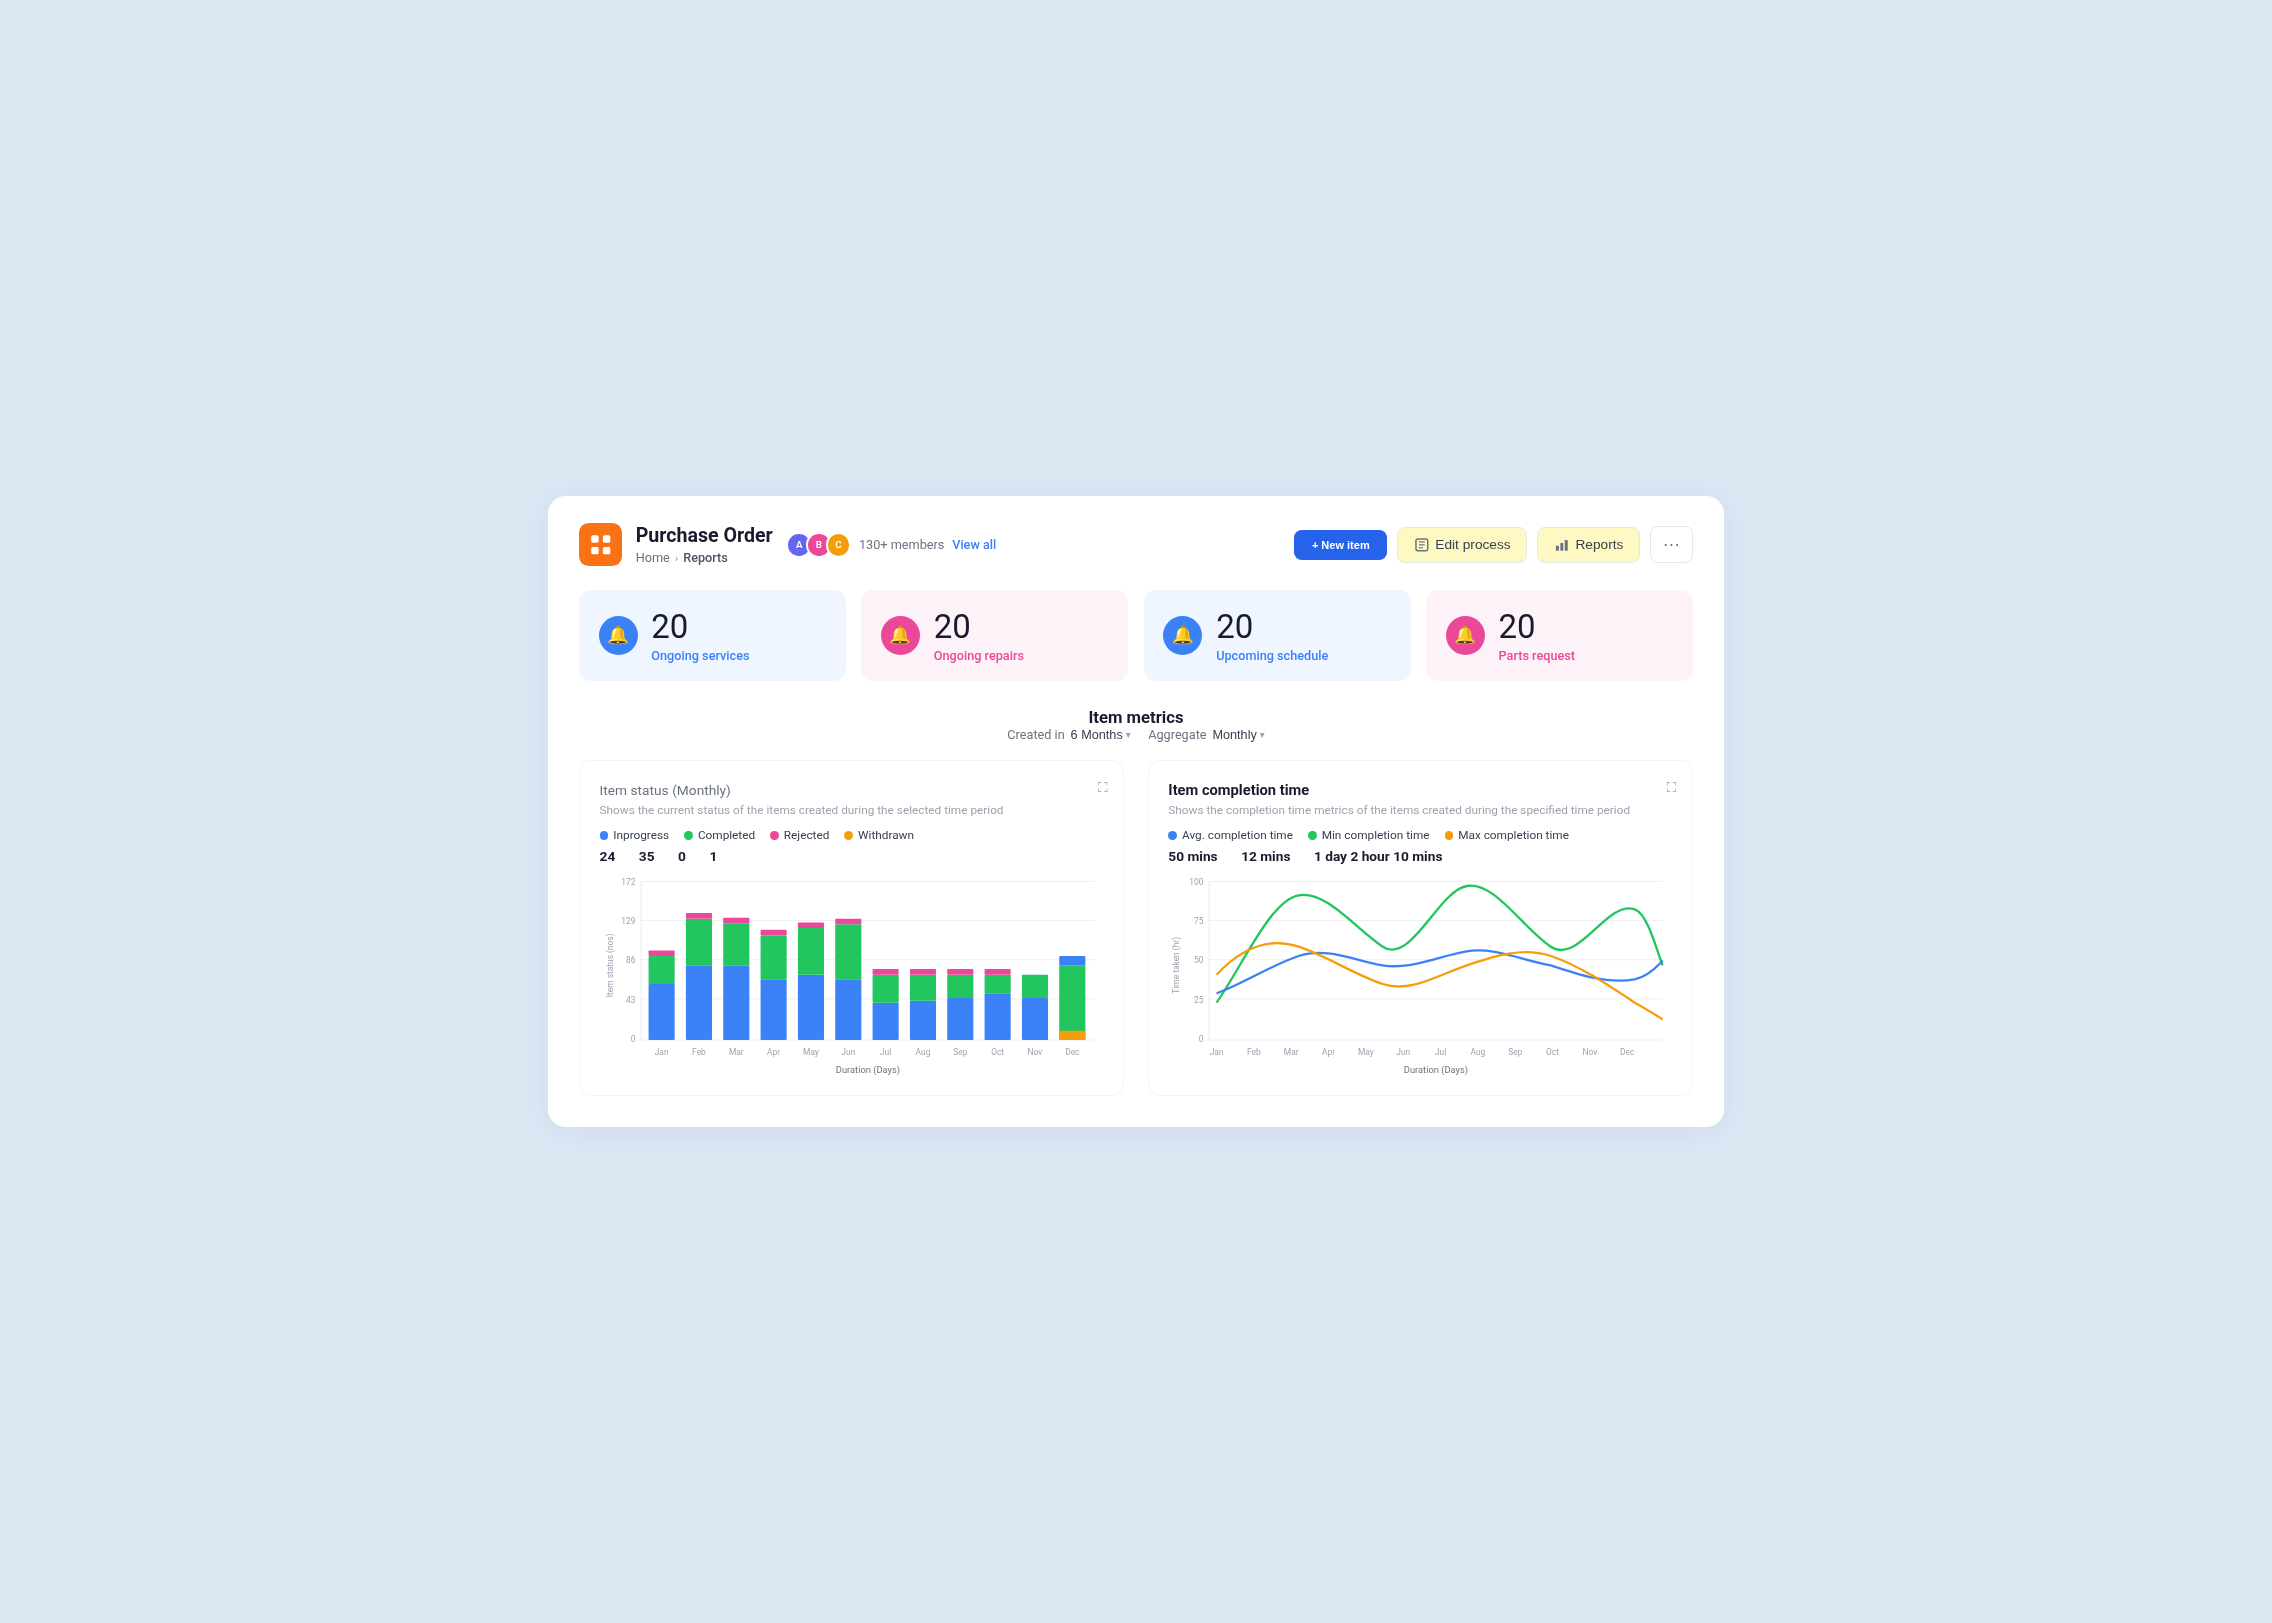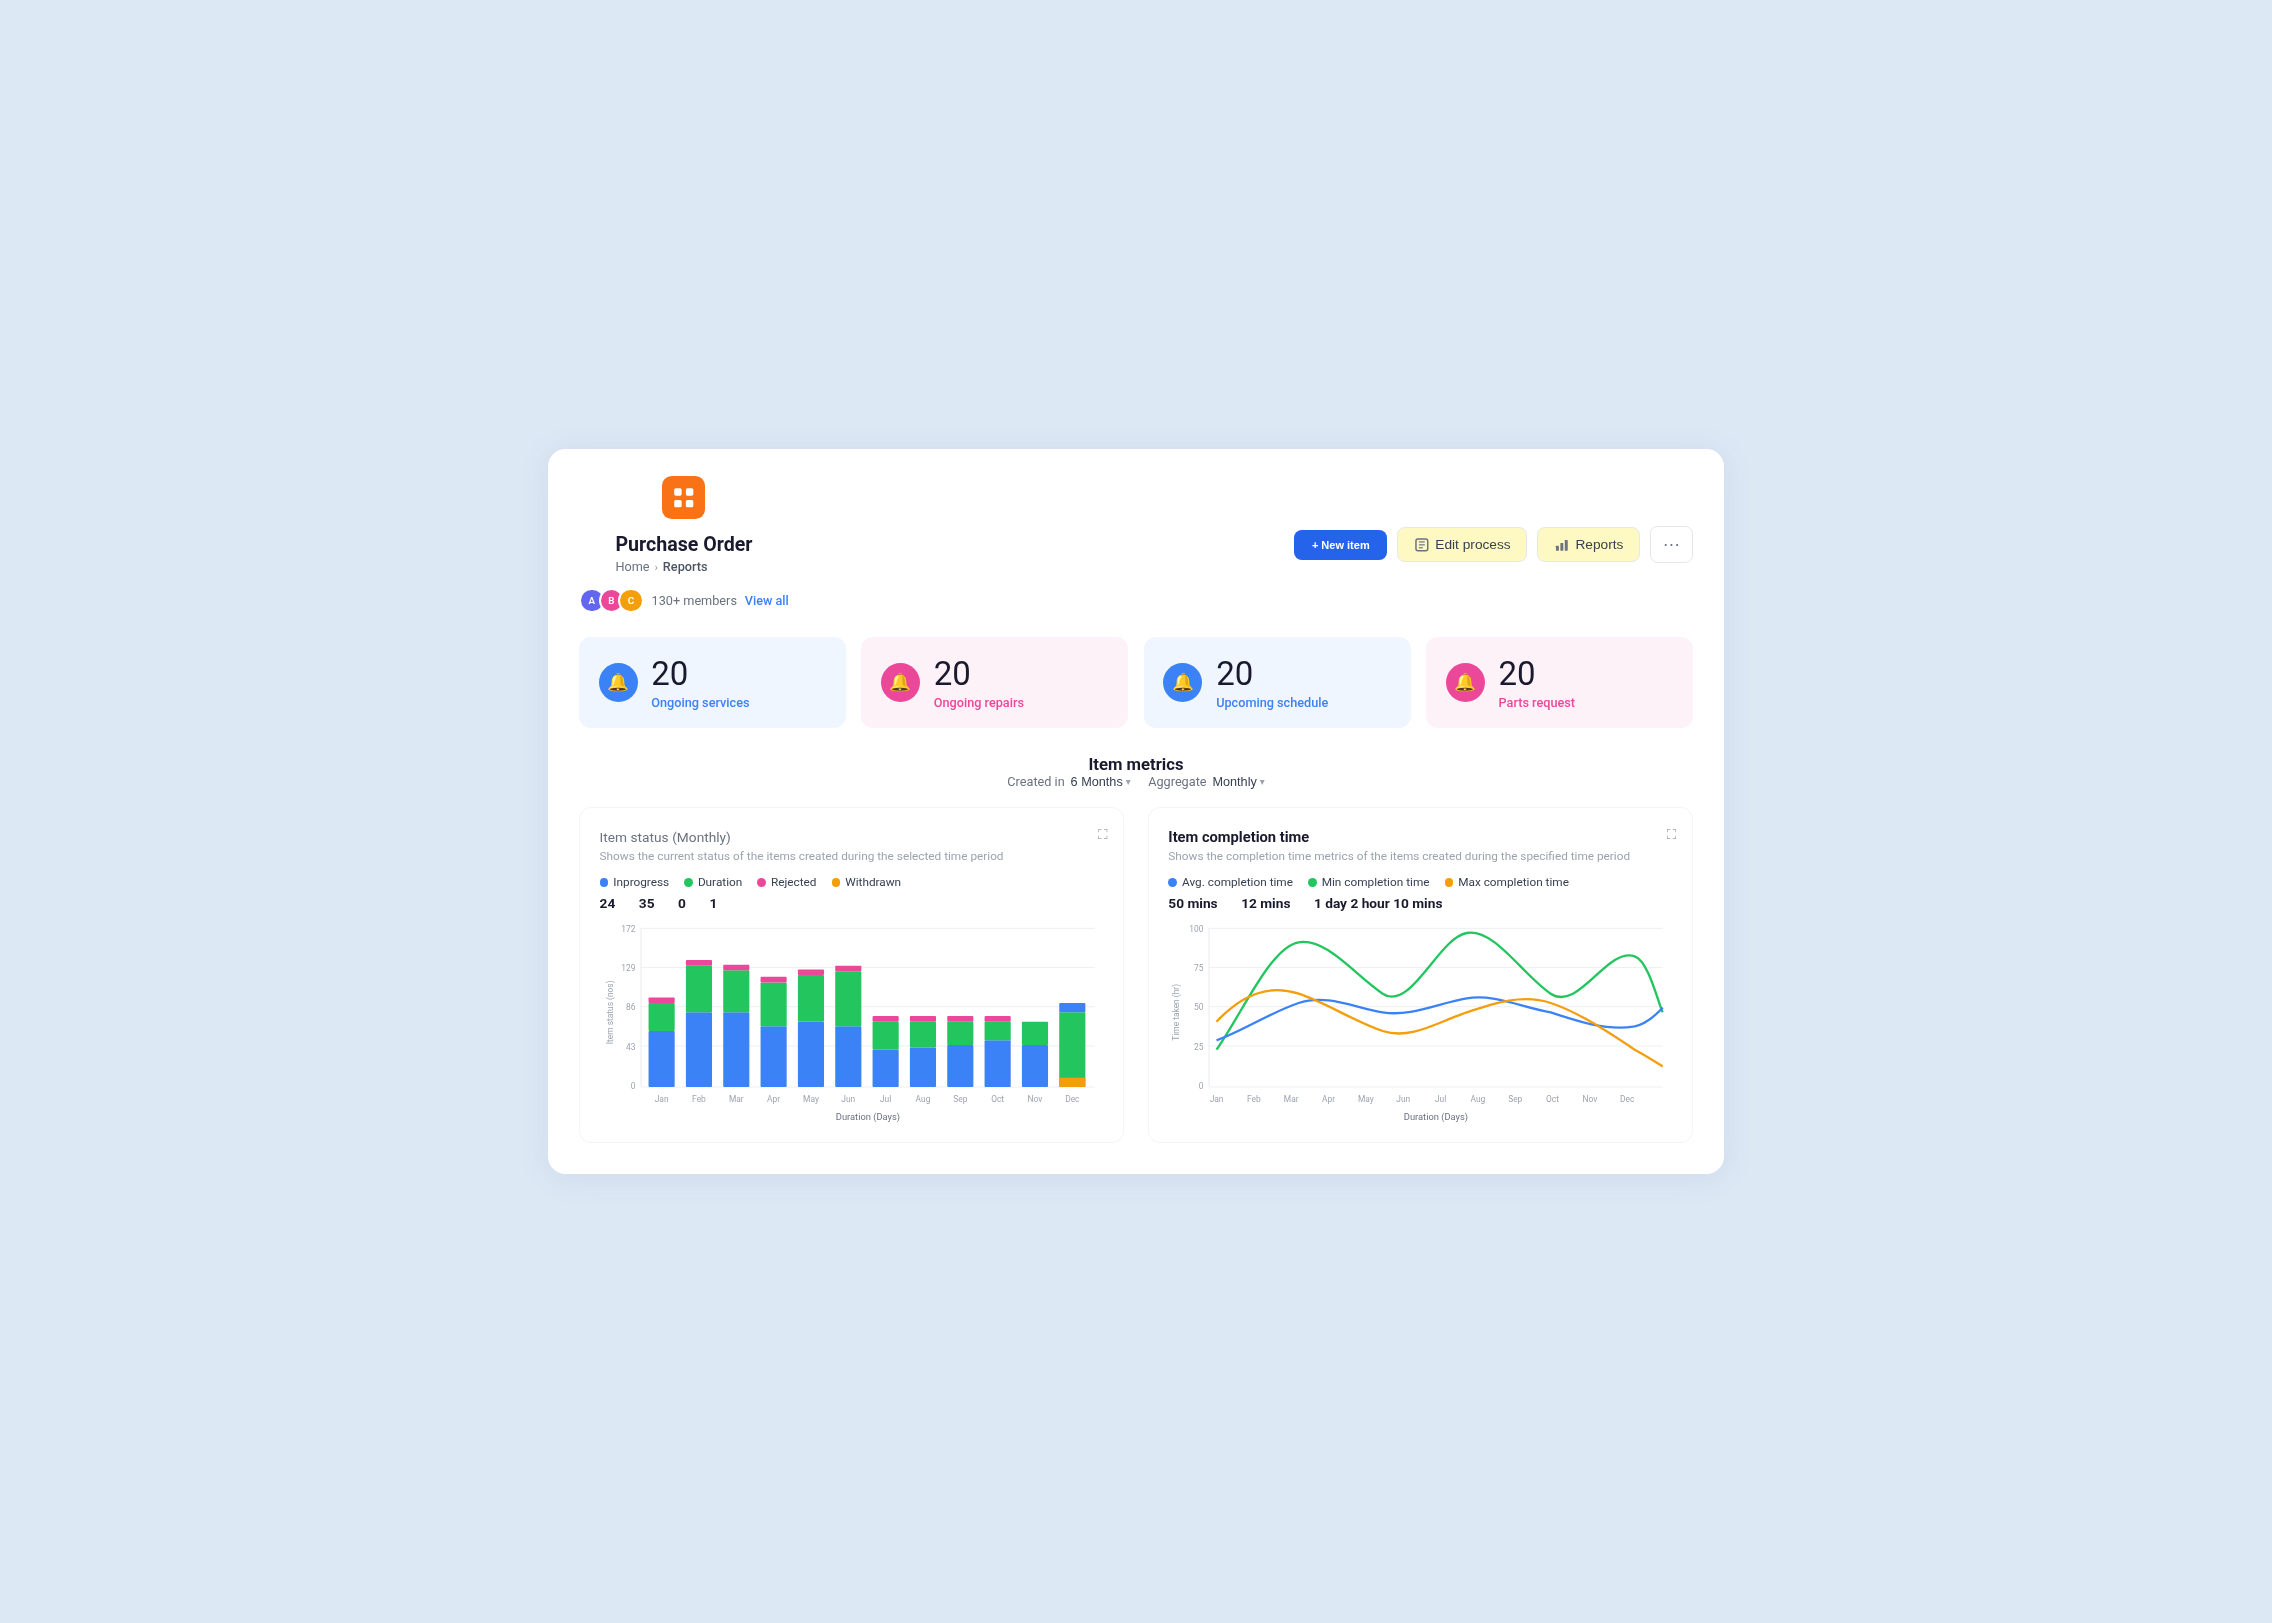--- a/index.html
+++ b/index.html
@@ -24,21 +24,20 @@
     .header {
       display: flex;
       align-items: center;
       justify-content: space-between;
       margin-bottom: 7.8px;
     }
     .header-left {
       display: flex;
       align-items: center;
       gap: 13.7px;
-      flex-direction: column;
     }
     .app-icon {
       width: 43px; height: 43px;
       background: #f97316;
       border-radius: 9.8px;
       display: flex; align-items: center; justify-content: center;
     }
     .app-icon svg { width: 25.5px; height: 25.5px; }
     .header-title-group { display: flex; flex-direction: column; gap: 2.9px; }
     .header-title {
@@ -358,21 +357,21 @@
       </div>
       <div class="chart-subtitle">Shows the current status of the items created during the selected time period</div>
 
       <div class="legend">
         <div class="legend-item">
           <div class="legend-dot" style="background:#3b82f6;"></div>
           <span>Inprogress</span>
         </div>
         <div class="legend-item">
           <div class="legend-dot" style="background:#22c55e;"></div>
-          <span>Duration</span>
+          <span>Completed</span>
         </div>
         <div class="legend-item">
           <div class="legend-dot" style="background:#ec4899;"></div>
           <span>Rejected</span>
         </div>
         <div class="legend-item">
           <div class="legend-dot" style="background:#f59e0b;"></div>
           <span>Withdrawn</span>
         </div>
       </div>

